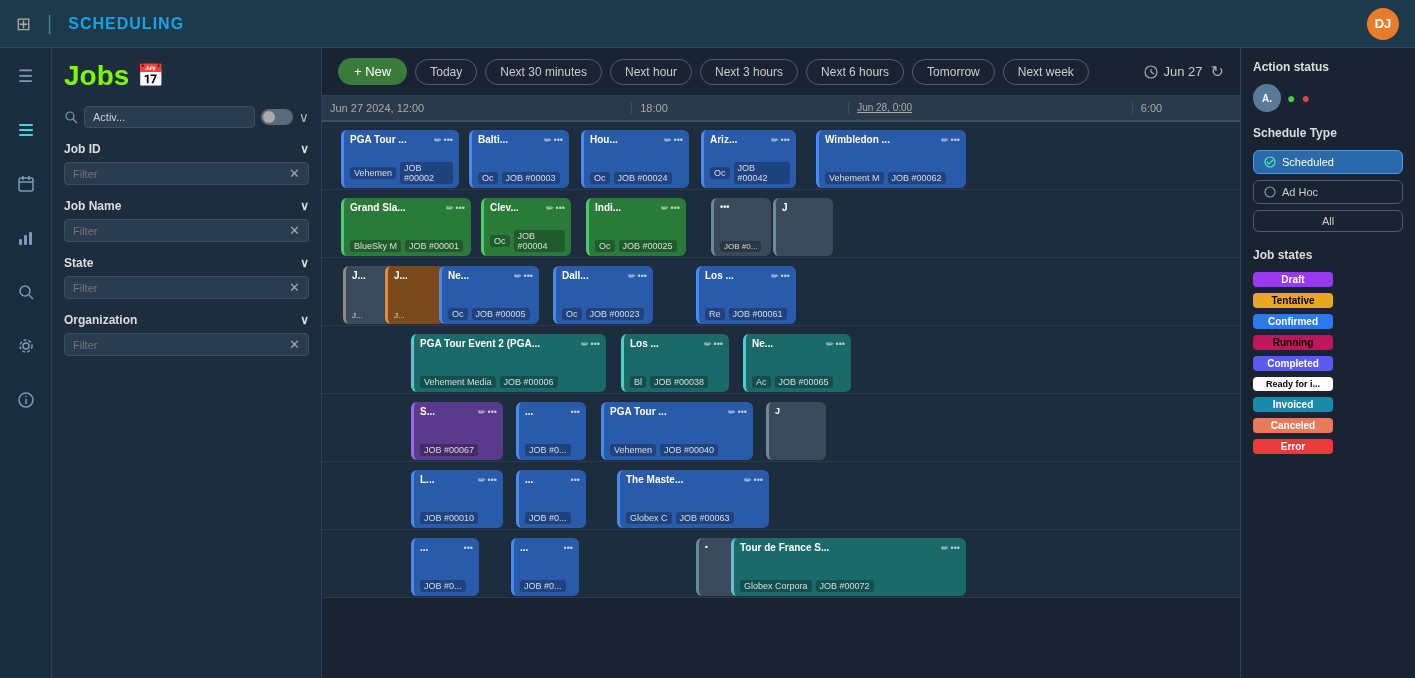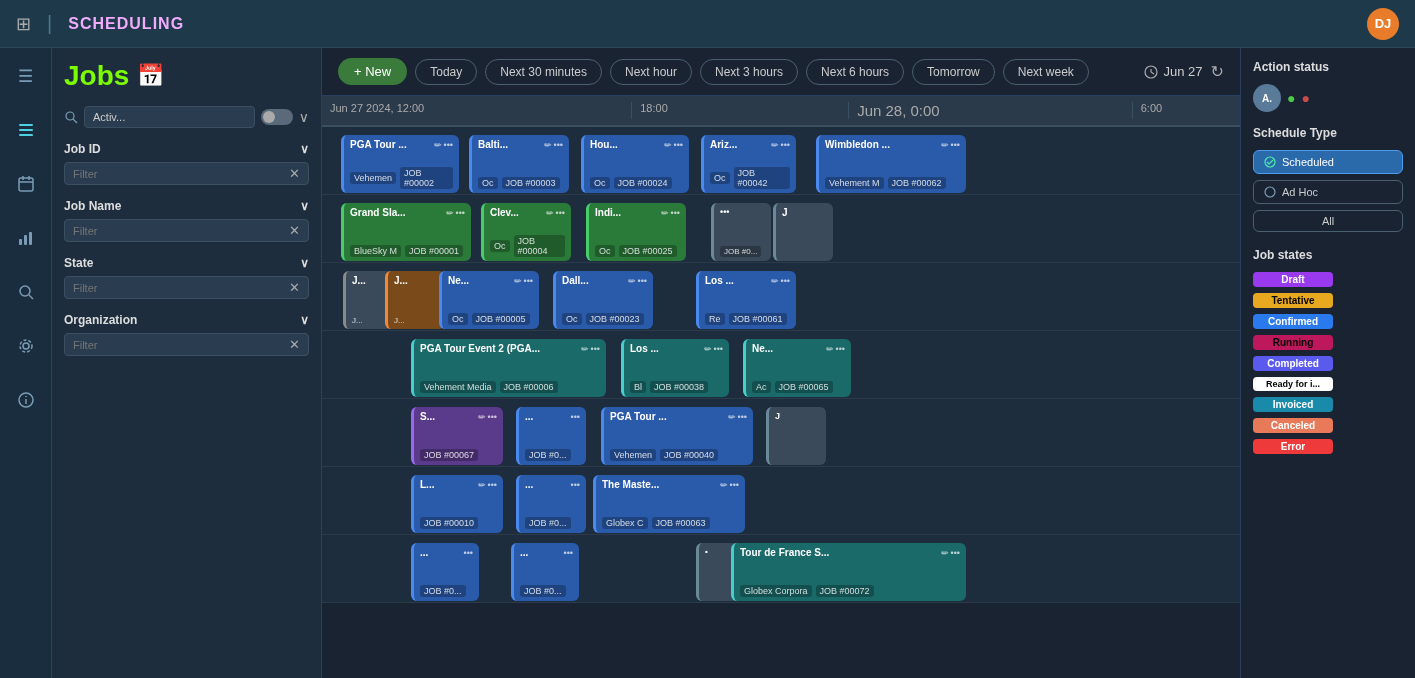--- a/index.html
+++ b/index.html
@@ -9,21 +9,21 @@
     .topbar {
       background: #1e3a4a;
       height: 48px;
       display: flex;
       align-items: center;
       padding: 0 16px;
       gap: 12px;
       border-bottom: 1px solid #2a4a5a;
     }
     .topbar-grid-icon { color: #aaa; font-size: 18px; cursor: pointer; }
-    .topbar-title { color: #f0abfc; font-size: 16px; font-weight: 600; letter-spacing: 1px; }
+    .topbar-title { color: #0ea5e9; font-size: 16px; font-weight: 600; letter-spacing: 1px; }
     .topbar-avatar {
       margin-left: auto;
       width: 32px; height: 32px;
       background: #e87c2a;
       border-radius: 50%;
       display: flex; align-items: center; justify-content: center;
       font-weight: 700; font-size: 13px; color: #fff;
     }
 
     
@@ -470,21 +470,21 @@
         <button class="refresh-btn">↻</button>
       </div>
     </div>
 
     <div class="gantt-scroll-area">
       <div class="gantt-inner">
 
         <div style="background:#2a3a4a; display:flex; border-bottom:2px solid #3a5060; padding:6px 0;">
           <div style="flex:2.2; font-size:11px; color:#aaa; padding:0 8px; border-right:1px solid #3a5060;">Jun 27 2024, 12:00</div>
           <div style="flex:1.5; font-size:11px; color:#aaa; padding:0 8px; border-right:1px solid #3a5060;">18:00</div>
-          <div style="flex:2; font-size:15px; color:#aaa; padding:0 8px; border-right:1px solid #3a5060;">Jun 28, 0:00</div>
+          <div style="flex:2; font-size:10px; color:#aaa; padding:0 8px; border-right:1px solid #3a5060;text-decoration:underline;">Jun 28, 0:00</div>
           <div style="flex:1; font-size:11px; color:#aaa; padding:0 8px;">6:00</div>
         </div>
 
         <div style="background:#1e2d3e; position:relative;">
 
           <div style="display:flex; min-height:68px; border-bottom:1px solid #2a3a4a; position:relative; padding:4px 0;">
             <div style="flex:1; position:relative;">
 
               <div class="job-card card-blue" style="left:0px; width:118px;">
                 <div class="job-card-header">
@@ -799,21 +799,21 @@
                   <span class="job-card-title">...</span>
                   <div class="job-card-icons">
                     <span class="card-icon">•••</span>
                   </div>
                 </div>
                 <div class="job-card-id">
                     <span class="id-badge">JOB #0...</span>
                   </div>
               </div>
 
-              <div class="job-card card-blue" style="left:252px; width:152px;">
+              <div class="job-card card-blue" style="left:276px; width:152px;">
                 <div class="job-card-header">
                   <span class="job-card-title">The Maste...</span>
                   <div class="job-card-icons">
                     <span class="card-icon">✏</span>
                     <span class="card-icon">•••</span>
                   </div>
                 </div>
                 <div class="job-card-id">
                     <span class="id-badge">Globex C</span>
                     <span class="id-badge">JOB #00063</span>

